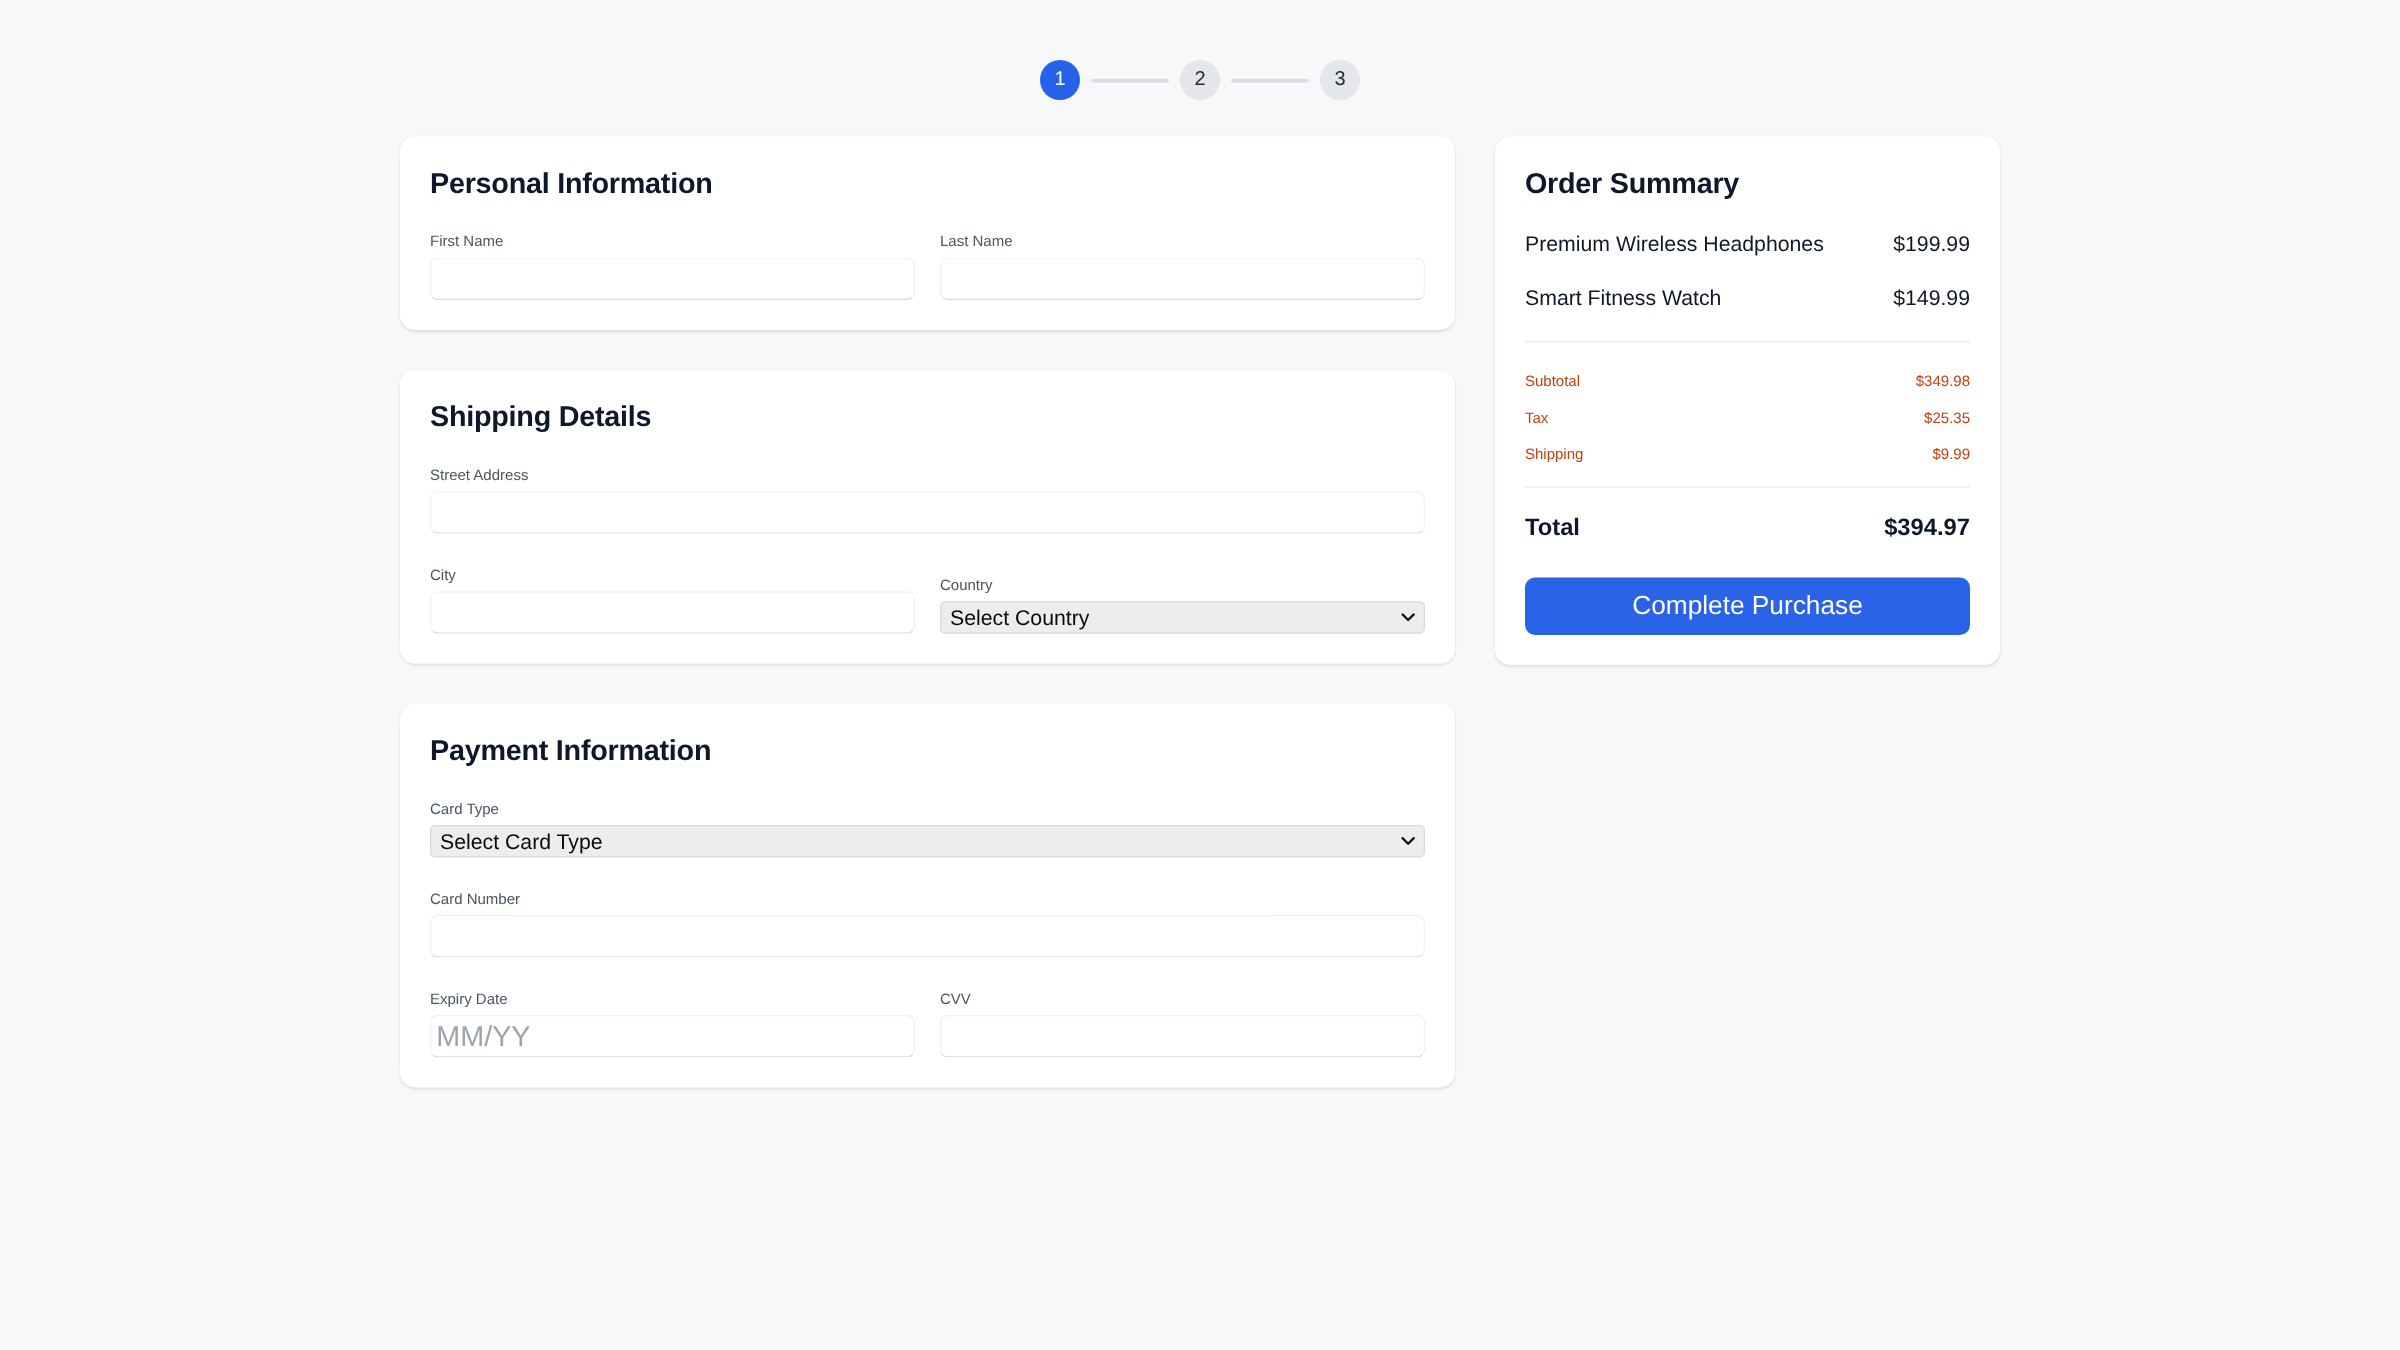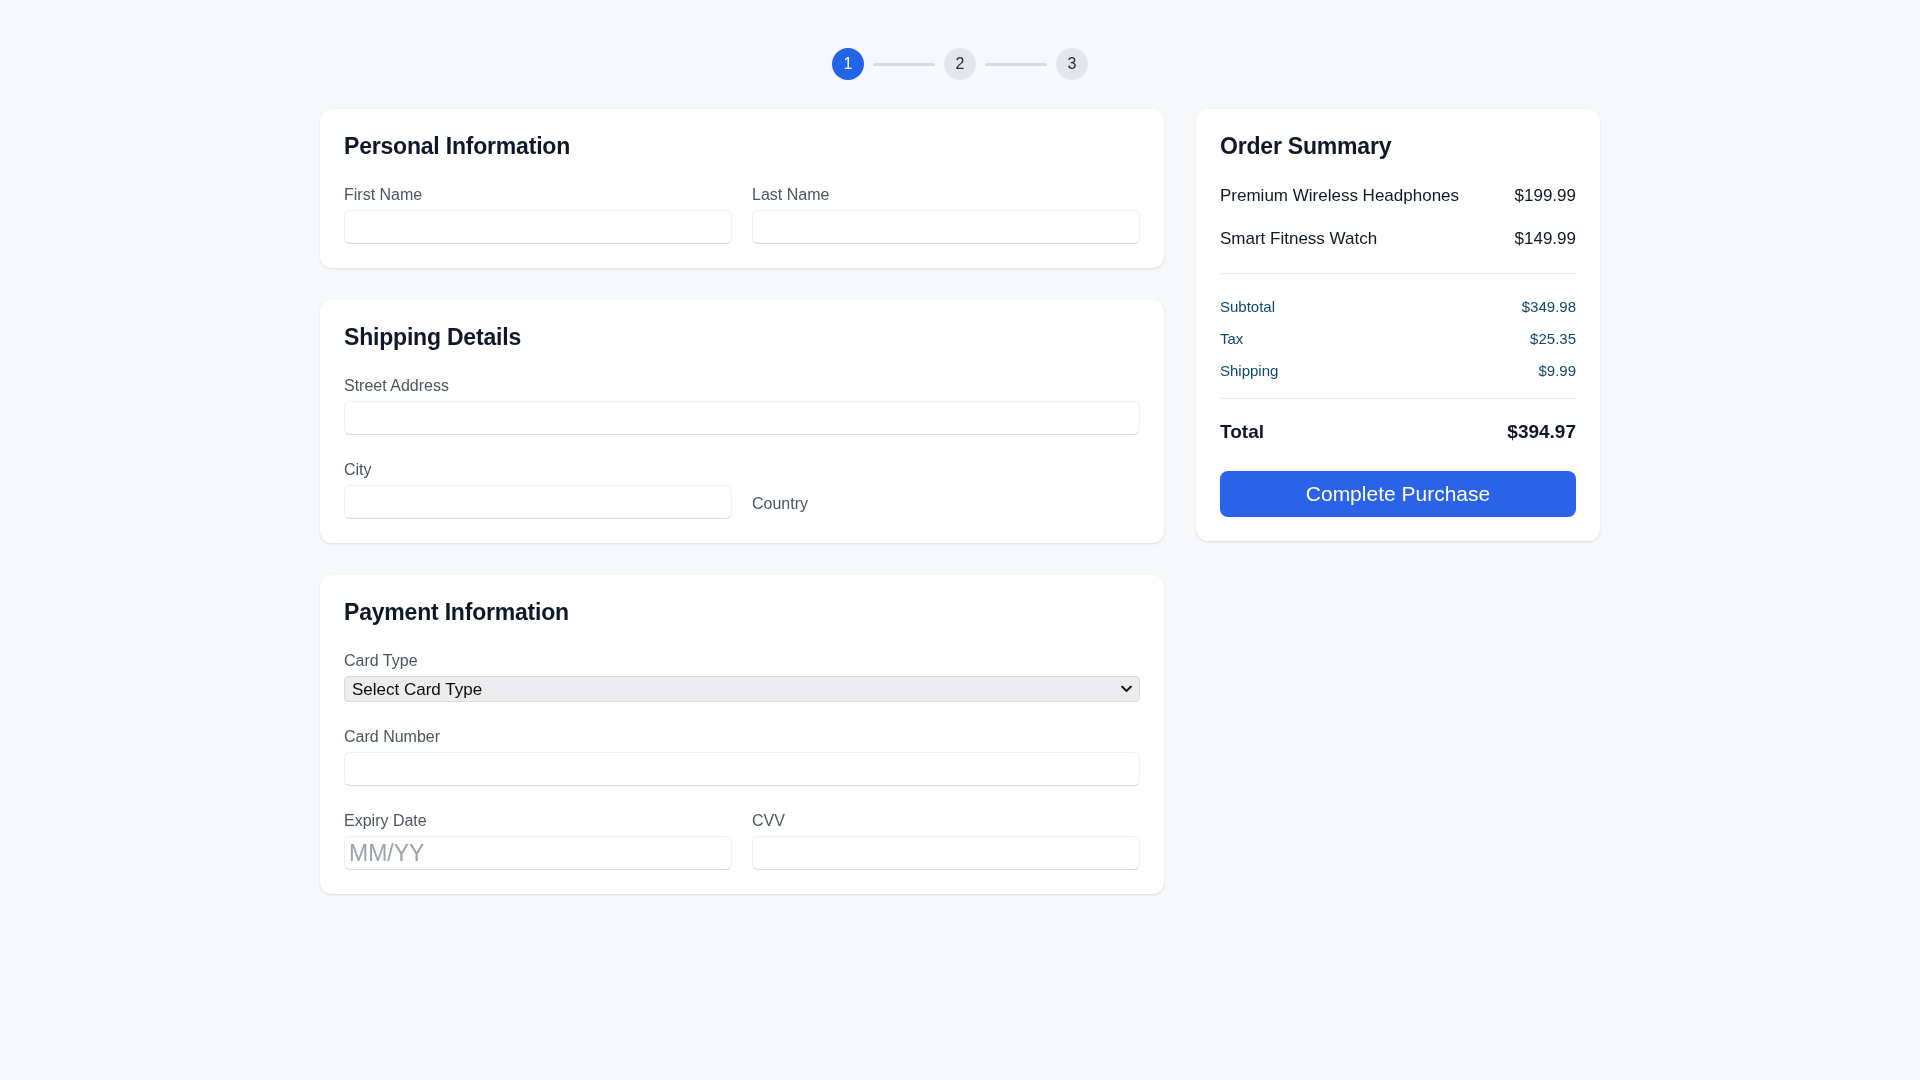--- a/index.html
+++ b/index.html
@@ -71,21 +71,21 @@
   
   .grid-2 {
     display: grid;
     grid-template-columns: 1fr 1fr;
     gap: 20px;
     align-items: end;
   }
   .field { width: 100%; }
   .field-label {
     display: block;
-    font-size: 16px;
+    font-size: 12px;
     color: #4b5563;
     margin-bottom: 6px;
   }
   .text-input {
     display: block;
     width: 100%;
     height: 34px;
     font-family: inherit;
     font-size: 23px;
     color: #111827;
@@ -134,22 +134,22 @@
   }
   .summary-divider {
     border: none;
     border-top: 1px solid #e5e7eb;
     margin: 24px 0 24px 0;
   }
   .totals-row {
     display: flex;
     justify-content: space-between;
     align-items: flex-end;
-    font-size: 15px;
-    color: #0c4a6e;
+    font-size: 12px;
+    color: #c2410c;
     margin-bottom: 15px;
   }
   .totals-row:last-of-type { margin-bottom: 0; }
   .total-row {
     display: flex;
     justify-content: space-between;
     align-items: baseline;
     font-size: 19px;
     font-weight: 700;
     color: #0f172a;
@@ -209,20 +209,30 @@
           <label class="field-label">Street Address</label>
           <input class="text-input" type="text" value="" style="">
         </div>
         <div class="grid-2">
           <div class="field">
             <label class="field-label">City</label>
             <input class="text-input" type="text" value="" style="">
           </div>
           <div class="field">
             <label class="field-label">Country</label>
+            <div class="select-wrap">
+              <select class="native-select">
+                <option>Select Country</option>
+              </select>
+              <span class="select-chevron">
+                <svg width="11" height="7" viewBox="0 0 11 7">
+                    <polyline points="1,1 5.5,5.5 10,1" fill="none" stroke="#111" stroke-width="1.8" stroke-linecap="round" stroke-linejoin="round"></polyline>
+                  </svg>
+              </span>
+            </div>
           </div>
         </div>
       </section>
 
       <section class="card">
         <h2 class="card-title">Payment Information</h2>
         <div class="field mb-26">
           <label class="field-label">Card Type</label>
           <div class="select-wrap">
             <select class="native-select">

